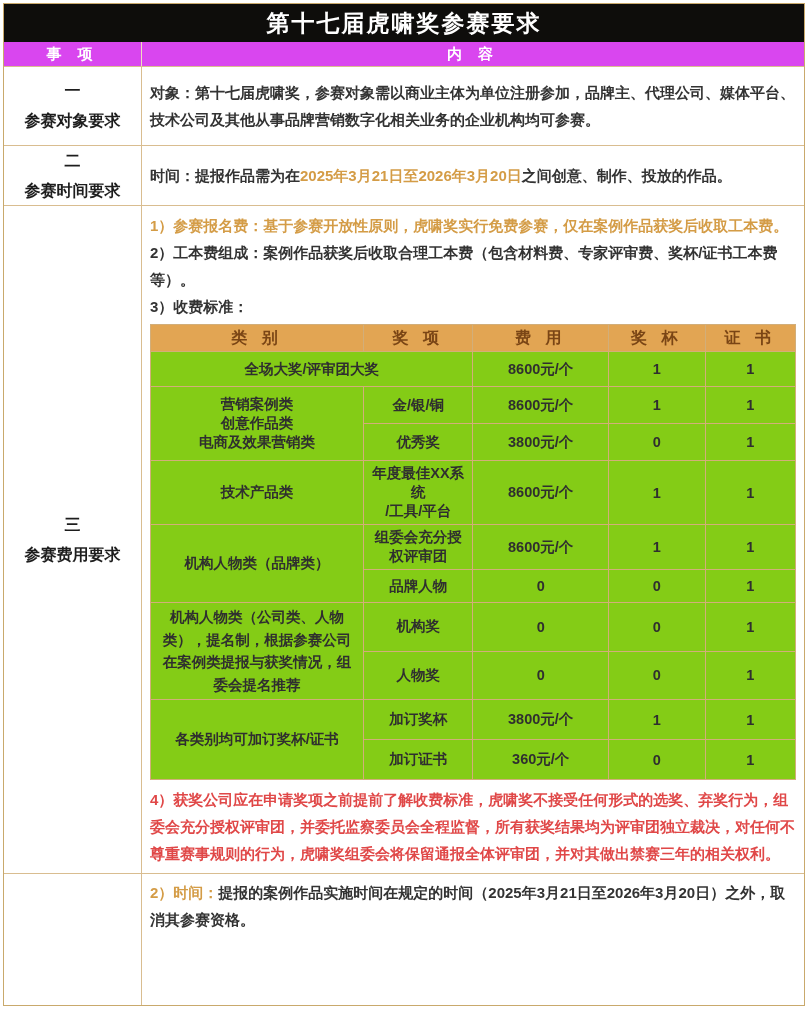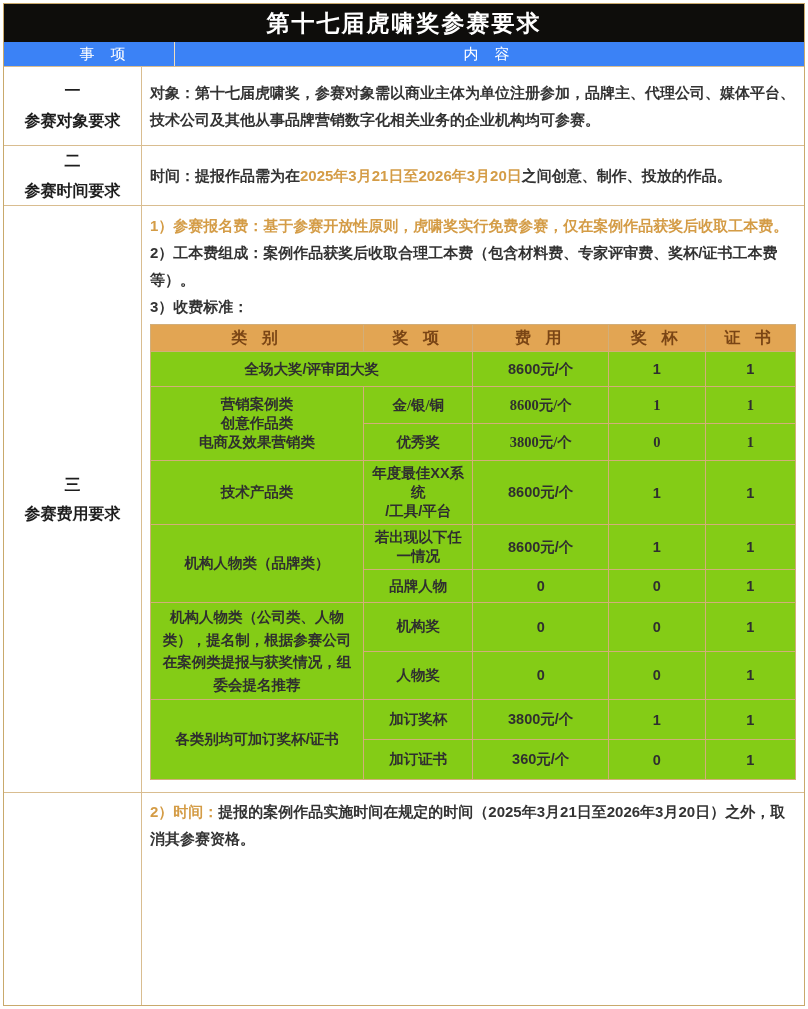--- a/index.html
+++ b/index.html
@@ -7,21 +7,21 @@
   .page{
     box-sizing:border-box;width:802px;height:1003px;margin:3px;
     border:1px solid #c9a96c;display:flex;flex-direction:column;background:#fff;
   }
   
   .title-bar{
     background:#0e0d0b;color:#fff;height:38px;line-height:38px;flex:0 0 38px;
     text-align:center;font-size:23px;font-weight:bold;letter-spacing:2px;
   }
   
-  .head-row{display:flex;flex:0 0 24px;background:#3b82f6;color:#fff;font-weight:normal;font-size:15px;padding-left:33px;}
+  .head-row{display:flex;flex:0 0 24px;background:#d946ef;color:#fff;font-weight:bold;font-size:15px;}
   .head-item{flex:0 0 137px;text-align:center;line-height:24px;letter-spacing:6px;border-right:1px solid #f0ddbd;}
   .head-content{flex:1;text-align:center;line-height:24px;letter-spacing:6px;}
   
   .section{display:flex;border-top:1px solid #d9bd90;}
   .sec-label{
     flex:0 0 137px;border-right:1px solid #d9bd90;display:flex;flex-direction:column;
     align-items:center;justify-content:center;font-weight:bold;color:#1d1d1d;font-size:16px;line-height:1.85;
     text-align:center;
   }
   .sec-content{flex:1;padding:6px 8px 6px 8px;color:#333;font-size:15px;box-sizing:border-box;}
@@ -43,21 +43,21 @@
     border:1px solid #d2ae79;text-align:center;vertical-align:middle;
     padding:3px 5px;font-weight:600;background:#84cc16;
   }
   table.fee th{
     background:#e2a553;color:#7a4515;font-weight:bold;font-size:16px;
     letter-spacing:5px;height:22px;padding:2px 0;
   }
   td.multiline{white-space:pre-line;}
   td.left-cell{text-align:left;padding-left:8px;padding-right:8px;white-space:normal;line-height:1.55;}
   tr.h28 td{height:28px;}
-  tr.h30 td{height:30px;font-family:Liberation Serif, serif;}
+  tr.h30 td{height:30px;}
   tr.h52 td{height:52px;}
   tr.h27 td{height:26px;}
   tr.h34 td{height:33px;}
   
   #sec4 .sec-content p{line-height:1.78;}
 </style>
 </head>
 <body>
 
 <div class="page">
@@ -141,21 +141,21 @@
           <tr class="h52">
             <td>技术产品类</td>
             <td class="multiline">年度最佳XX系统
 /工具/平台</td>
             <td>8600元/个</td>
             <td>1</td>
             <td>1</td>
           </tr>
           <tr class="h27">
             <td rowspan="2">机构人物类（品牌类）</td>
-            <td>若出现以下任一情况</td>
+            <td>组委会充分授权评审团</td>
             <td>8600元/个</td>
             <td>1</td>
             <td>1</td>
           </tr>
           <tr class="h27">
             <td>品牌人物</td>
             <td>0</td>
             <td>0</td>
             <td>1</td>
           </tr>
@@ -181,20 +181,21 @@
           </tr>
           <tr class="h34">
             <td>加订证书</td>
             <td>360元/个</td>
             <td>0</td>
             <td>1</td>
           </tr>
         </tbody>
       </table>
 
+      <p class="red-text">4）获奖公司应在申请奖项之前提前了解收费标准，虎啸奖不接受任何形式的选奖、弃奖行为，组委会充分授权评审团，并委托监察委员会全程监督，所有获奖结果均为评审团独立裁决，对任何不尊重赛事规则的行为，虎啸奖组委会将保留通报全体评审团，并对其做出禁赛三年的相关权利。</p>
     </div>
   </div>
 
   <div class="section" id="sec4">
     <div class="sec-label">
       
       
     </div>
     <div class="sec-content">
       <p><span class="gold-text">2）时间：</span><span class="black-text">提报的案例作品实施时间在规定的时间（2025年3月21日至2026年3月20日）之外，取消其参赛资格。</span></p>

